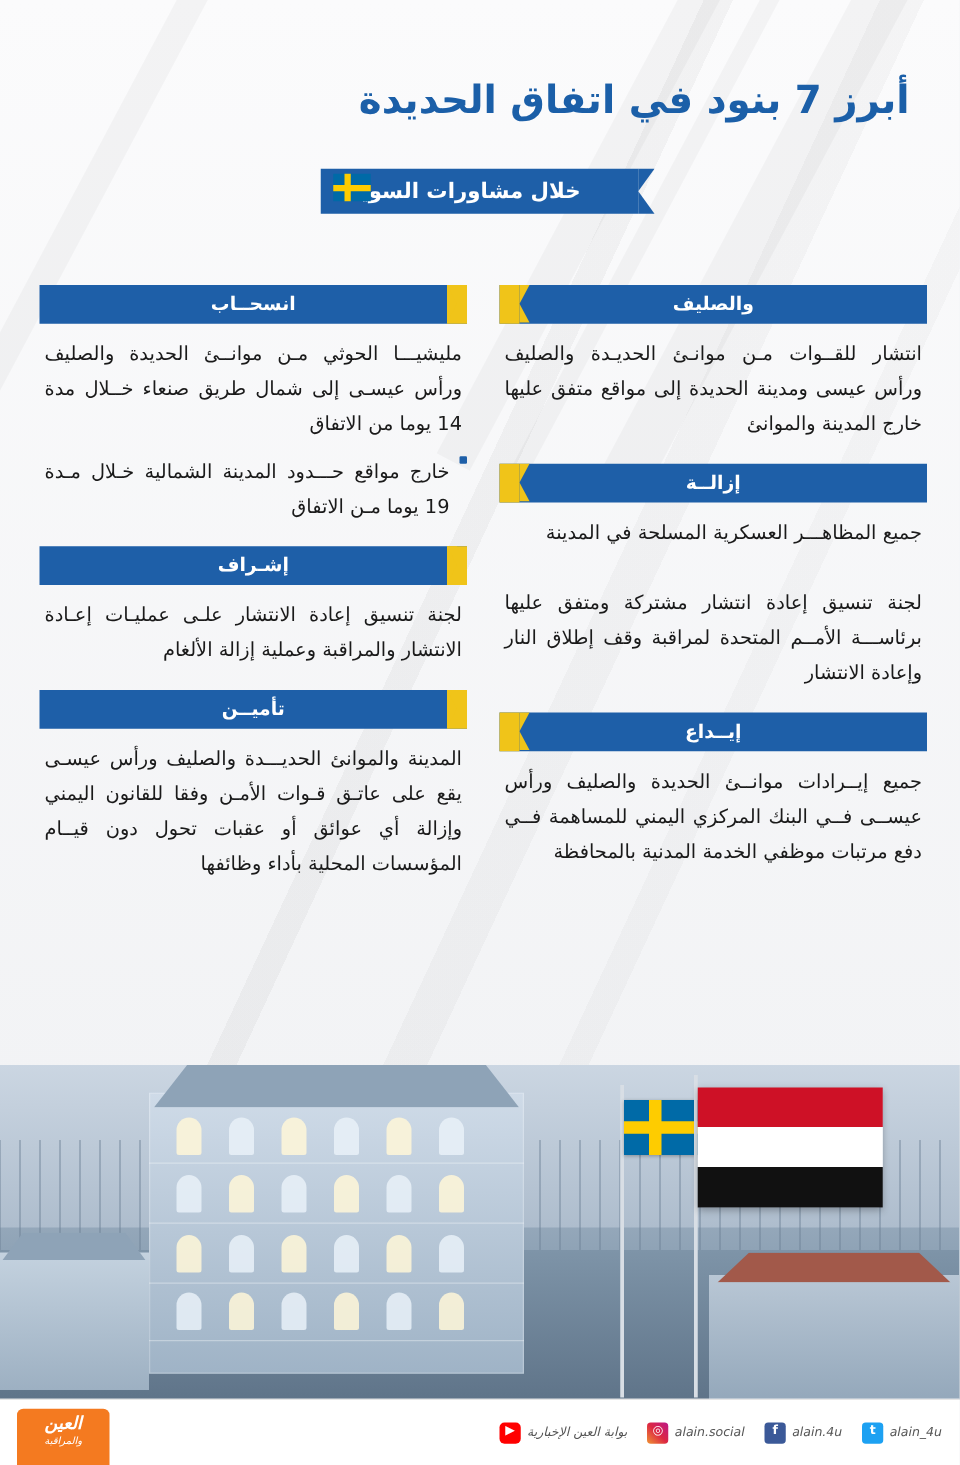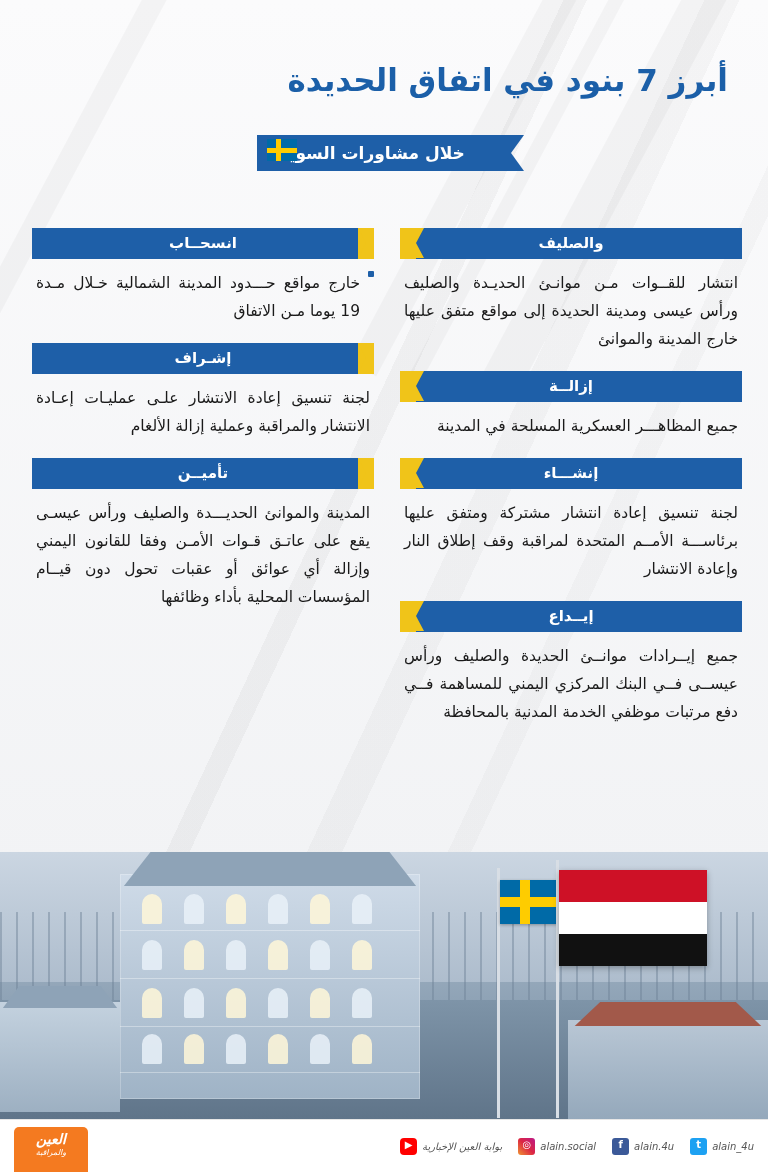--- a/index.html
+++ b/index.html
@@ -174,44 +174,41 @@
 
       <div class="block">
         <div class="secbar left">
           <span class="tick"></span>
           <span>إزالــة</span>
         </div>
         <div class="para">جميع المظاهـــر العسكرية المسلحة في المدينة</div>
       </div>
 
       <div class="block">
+        <div class="para">لجنة تنسيق إعادة انتشار مشتركة ومتفق عليها برئاســـة الأمــم المتحدة لمراقبة وقف إطلاق النار وإعادة الانتشار</div>
+      </div>
+
+      <div class="block">
         <div class="secbar left">
           <span class="tick"></span>
-          <span>إنشـــاء</span>
-        </div>
-        <div class="para">لجنة تنسيق إعادة انتشار مشتركة ومتفق عليها برئاســـة الأمــم المتحدة لمراقبة وقف إطلاق النار وإعادة الانتشار</div>
-      </div>
-
-      <div class="block">
-        <div class="secbar left">
-          <span class="tick"></span>
           <span>إيــداع</span>
         </div>
         <div class="para">جميع إيــرادات موانــئ الحديدة والصليف ورأس عيســى فــي البنك المركزي اليمني للمساهمة فــي دفع مرتبات موظفي الخدمة المدنية بالمحافظة</div>
       </div>
 
     </div>
 
     <div class="col">
 
       <div class="block">
         <div class="secbar">
           <span class="tick"></span>
           <span>انسحــاب</span>
         </div>
+        <div class="para">مليشيـــا الحوثي مـن موانــئ الحديدة والصليف ورأس عيسـى إلى شمال طريق صنعاء خــلال مدة 14 يوما من الاتفاق</div>
         <div class="para bullet">خارج مواقع حـــدود المدينة الشمالية خـلال مـدة 19 يوما مـن الاتفاق</div>
       </div>
 
       <div class="block">
         <div class="secbar">
           <span class="tick"></span>
           <span>إشـراف</span>
         </div>
         <div class="para">لجنة تنسيق إعادة الانتشار علـى عمليـات إعـادة الانتشار والمراقبة وعملية إزالة الألغام</div>
       </div>

